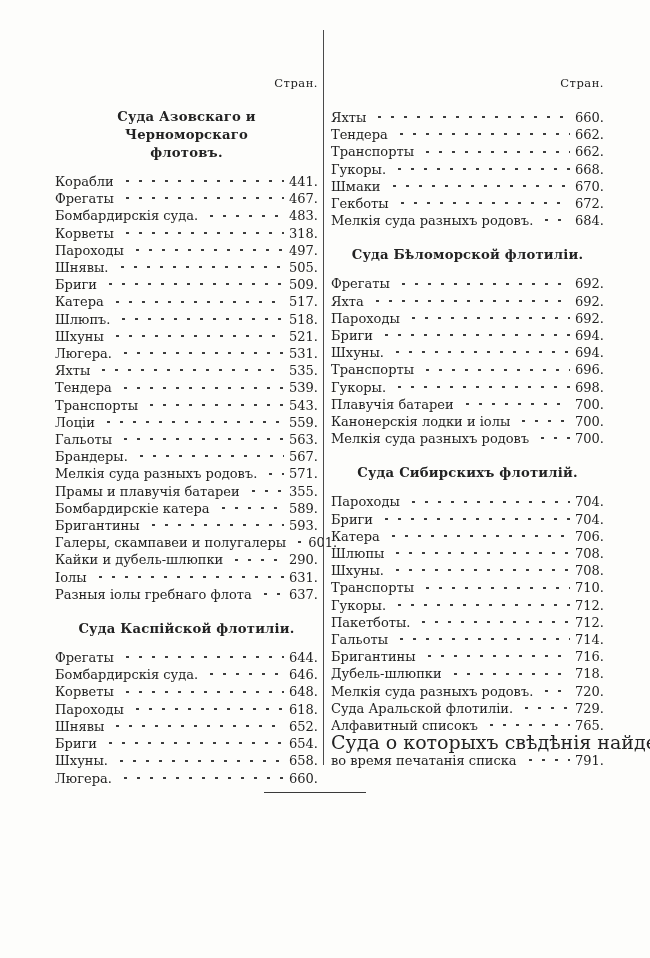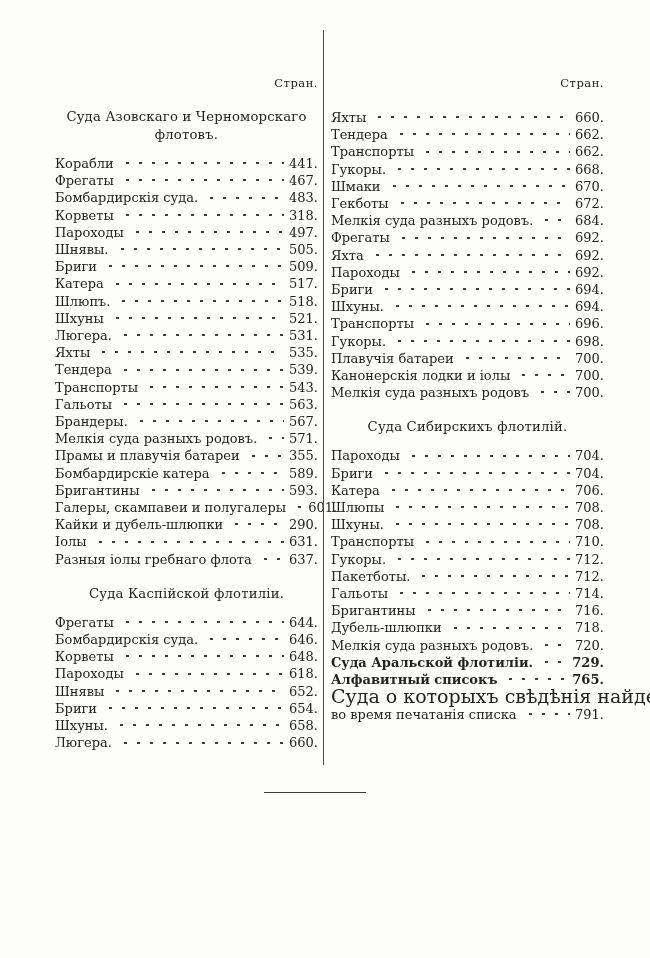--- a/index.html
+++ b/index.html
@@ -34,41 +34,41 @@
 
   .bottom-rule {
     position:absolute;
     left:264px; top:792px;
     width:102px; height:1px;
     background:#3a3a3a;
   }
 
   .section-title {
     text-align:center;
-    font-weight:normal;
+    font-weight:bold;
     font-size:13.2px;
     line-height:18px;
     margin:17px 0 11px 0;
     letter-spacing:0.2px;
   }
   .section-gap { height:16px; }
 
   .toc-item { }
   .toc-pre {
     font-size:19px;
     line-height:17.2px;
     white-space:nowrap;
   }
   .toc-row {
     display:flex;
     font-size:13px;
     line-height:17.2px;
   }
   .toc-row.bold .toc-label,
-  .toc-row.bold .toc-page { font-weight:bold; }
+  .toc-row.bold .toc-page { font-weight:normal; }
   .toc-label { flex:none; white-space:nowrap; }
   .toc-leader {
     flex:1;
     min-width:10px;
     margin:0 5px 3px 7px;
     background-image:radial-gradient(circle, #3c3c3c 1.15px, transparent 1.45px);
     background-size:13px 12px;
     background-position:left bottom;
     background-repeat:repeat-x;
   }
@@ -178,20 +178,27 @@
       </div>
       <div class="toc-item">
         <div class="toc-row">
           <span class="toc-label">Транспорты</span>
           <span class="toc-leader"></span>
           <span class="toc-page">543.</span>
         </div>
       </div>
       <div class="toc-item">
         <div class="toc-row">
+          <span class="toc-label">Лоціи</span>
+          <span class="toc-leader"></span>
+          <span class="toc-page">559.</span>
+        </div>
+      </div>
+      <div class="toc-item">
+        <div class="toc-row">
           <span class="toc-label">Гальоты</span>
           <span class="toc-leader"></span>
           <span class="toc-page">563.</span>
         </div>
       </div>
       <div class="toc-item">
         <div class="toc-row">
           <span class="toc-label">Брандеры.</span>
           <span class="toc-leader"></span>
           <span class="toc-page">567.</span>
@@ -359,20 +366,23 @@
           <span class="toc-page">672.</span>
         </div>
       </div>
       <div class="toc-item">
         <div class="toc-row">
           <span class="toc-label">Мелкія суда разныхъ родовъ.</span>
           <span class="toc-leader"></span>
           <span class="toc-page">684.</span>
         </div>
       </div>
+      <div class="section-title">
+        <div>Суда Бѣломорской флотиліи.</div>
+      </div>
       <div class="toc-item">
         <div class="toc-row">
           <span class="toc-label">Фрегаты</span>
           <span class="toc-leader"></span>
           <span class="toc-page">692.</span>
         </div>
       </div>
       <div class="toc-item">
         <div class="toc-row">
           <span class="toc-label">Яхта</span>

